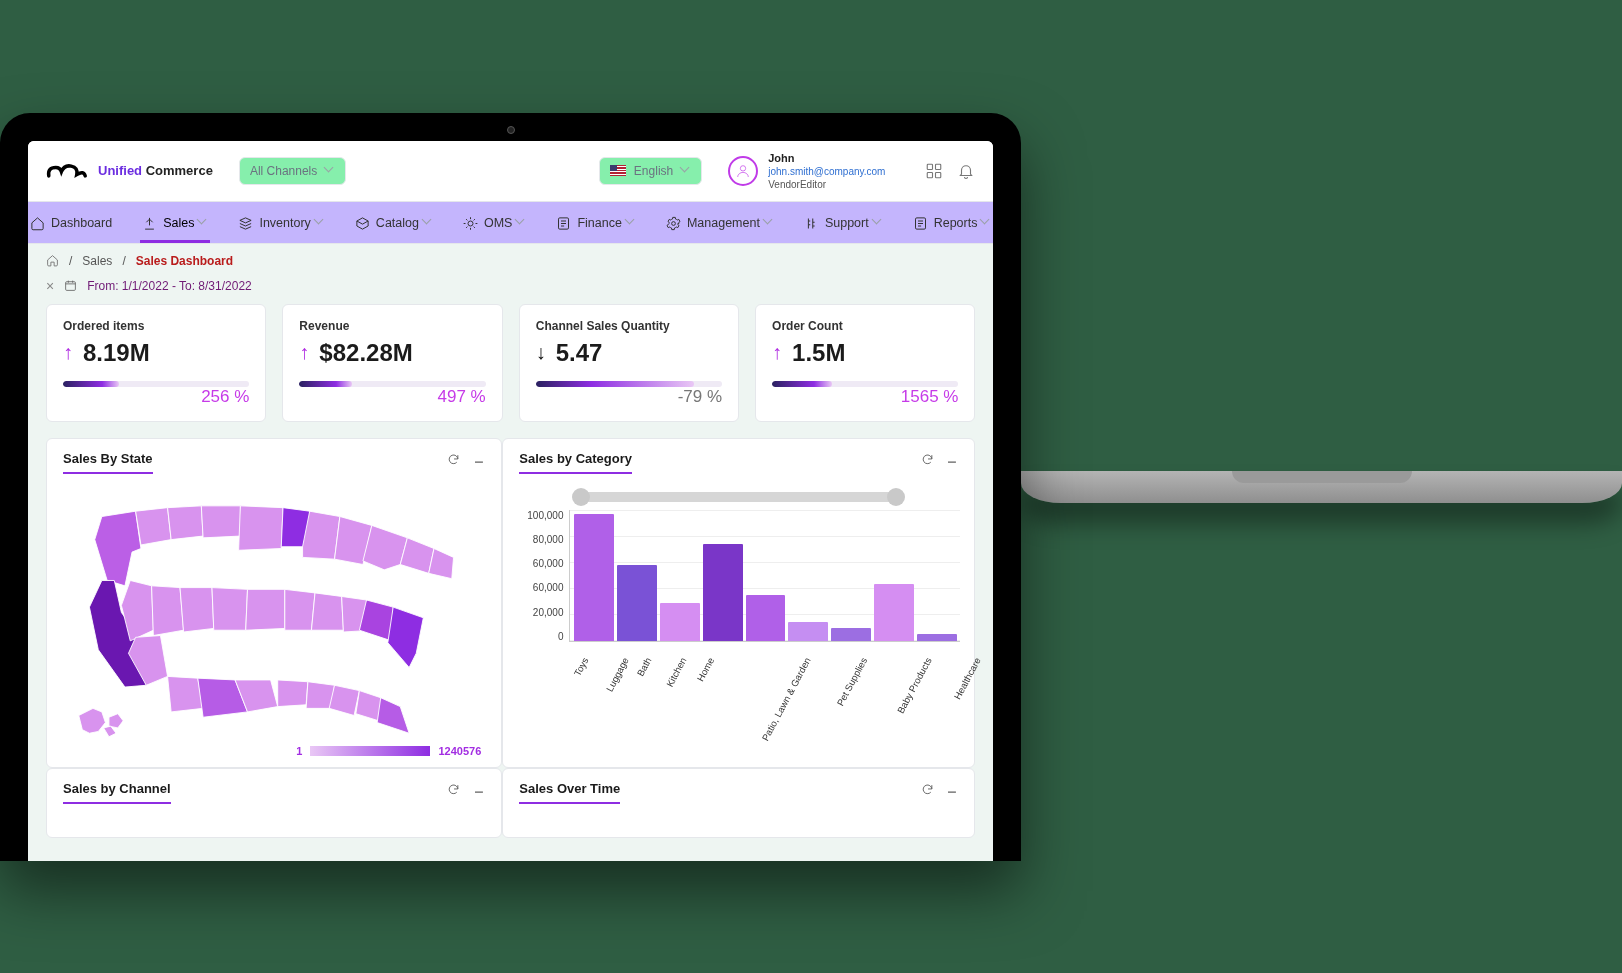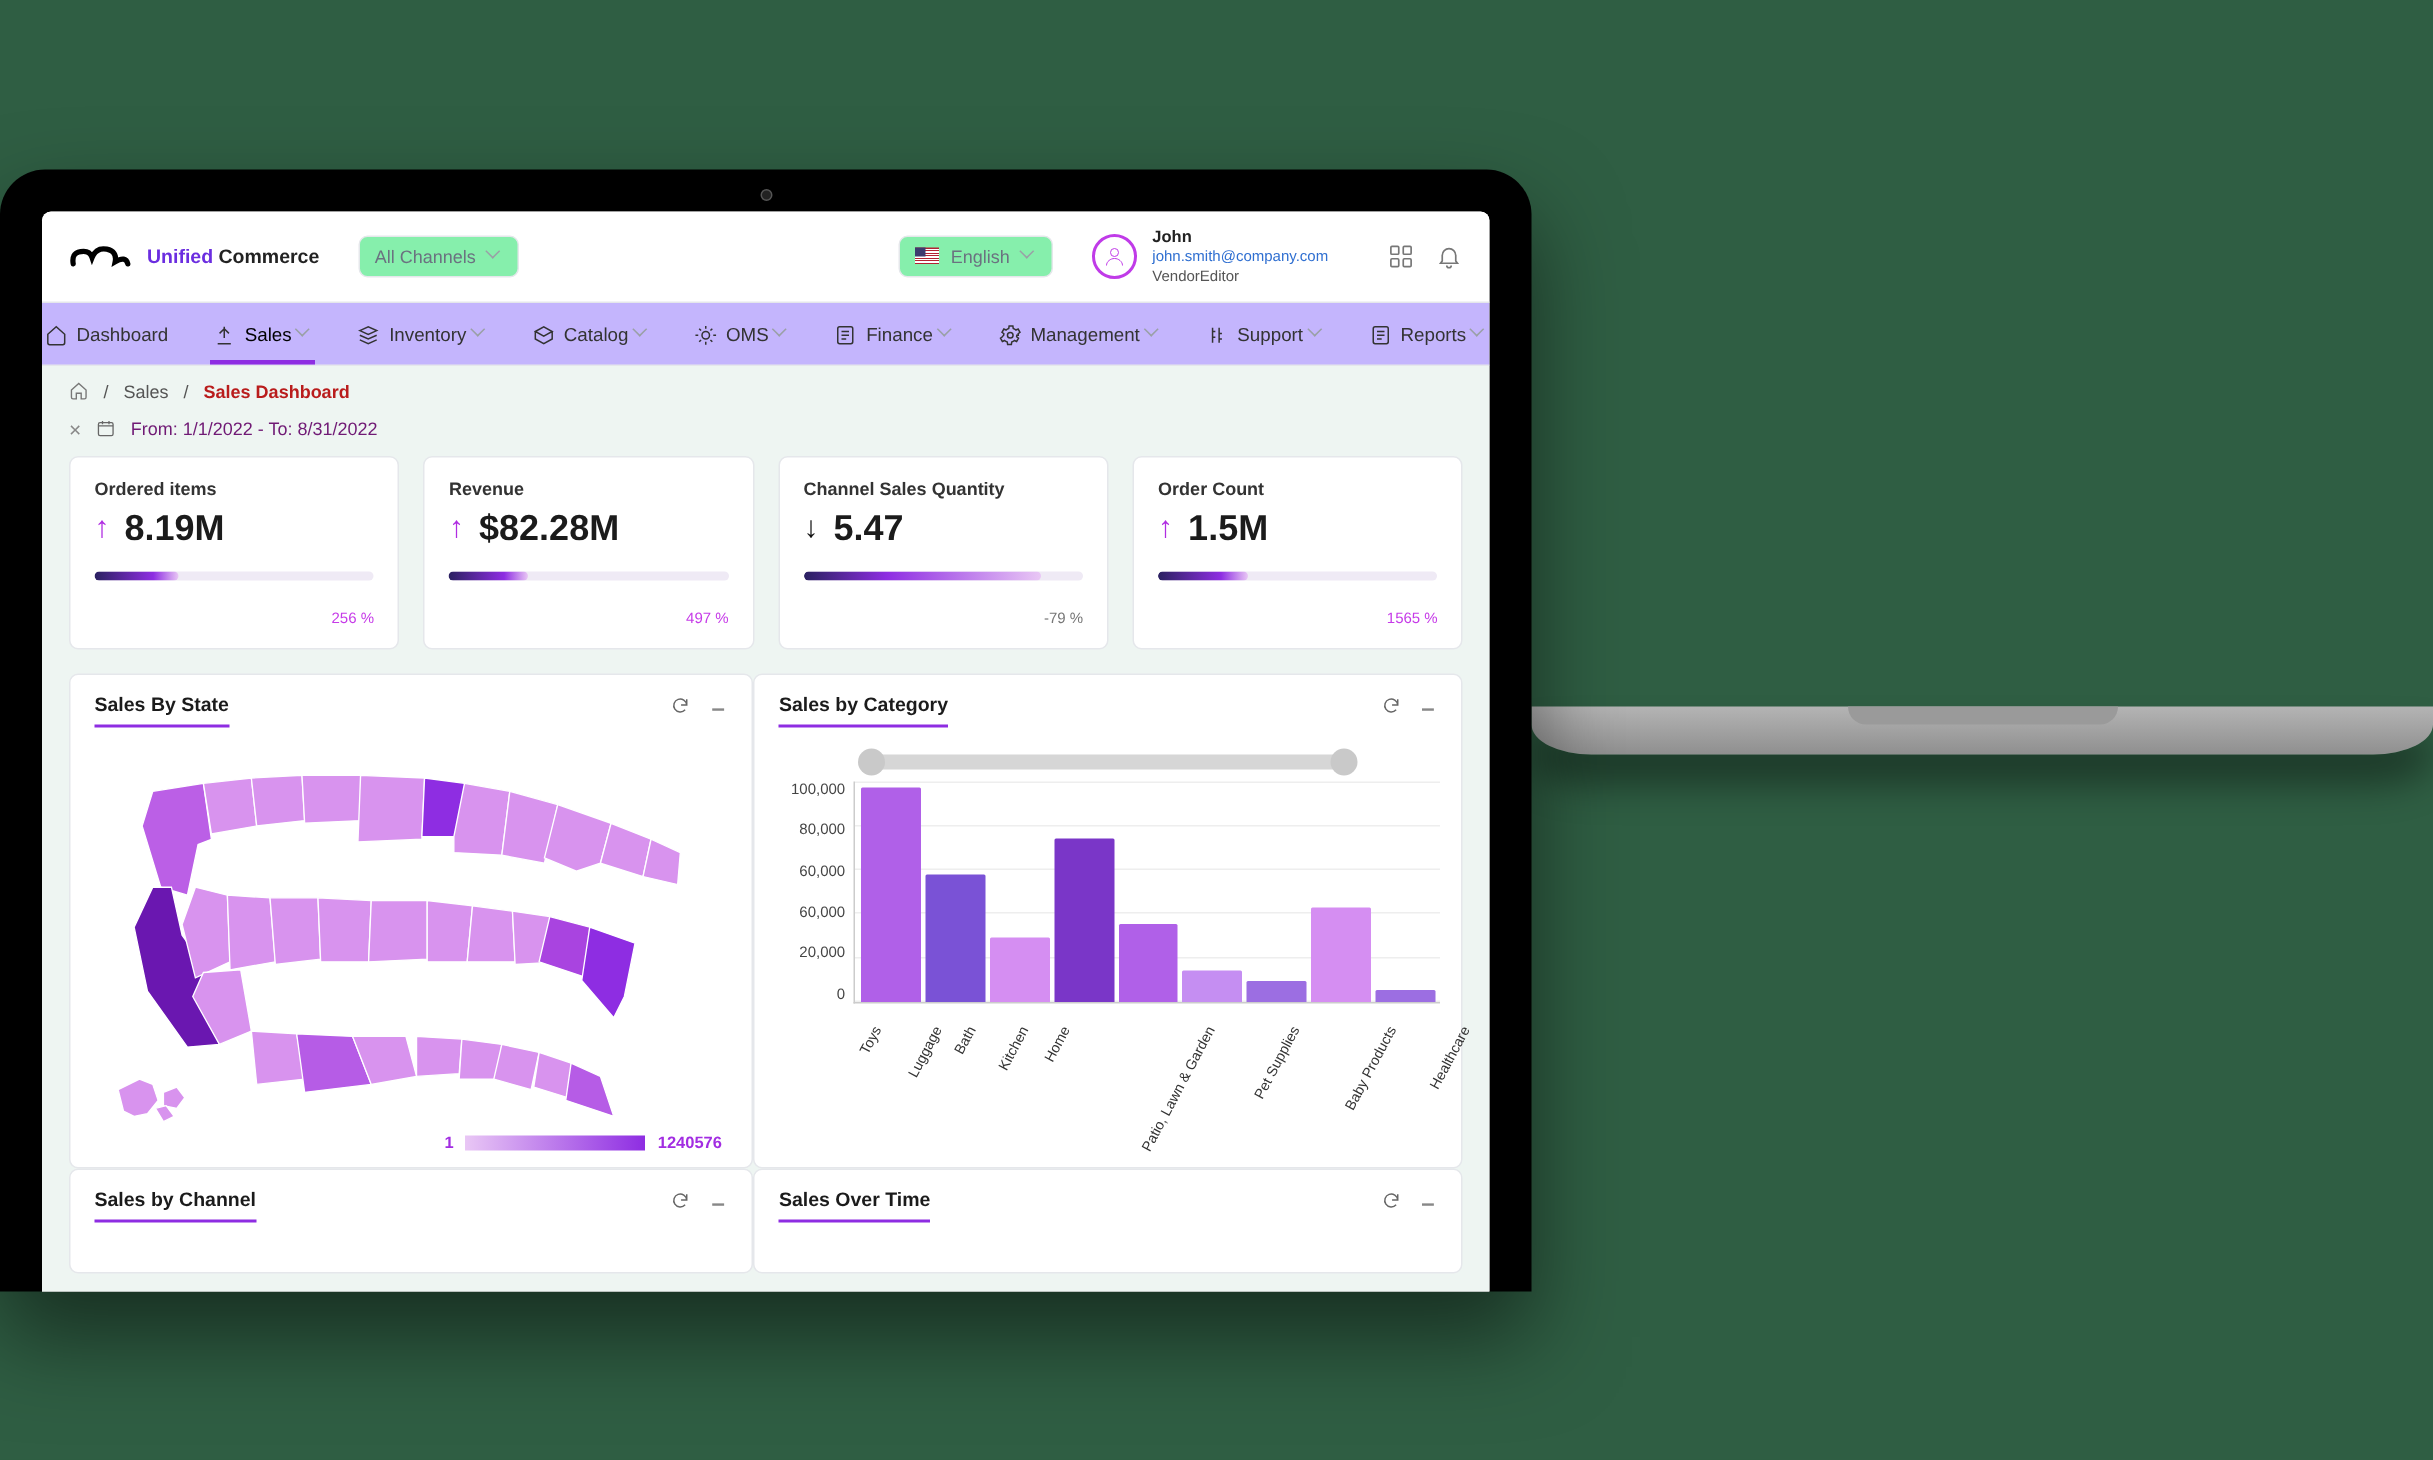--- a/index.html
+++ b/index.html
@@ -62,40 +62,40 @@
   .daterow svg{width:13px;height:13px;stroke:#666;fill:none;stroke-width:1.6}
 
   .kpis{display:grid;grid-template-columns:repeat(4,1fr);gap:16px;padding:0 18px}
   .card{background:var(--card);border:1px solid var(--border);border-radius:6px;padding:14px 16px}
   .kpi-label{font-size:12px;color:#333;font-weight:600;margin-bottom:6px}
   .kpi-val{display:flex;align-items:center;gap:10px;font-size:24px;font-weight:600}
   .kpi-val .up{color:#b02de2;font-size:20px}
   .kpi-val .down{color:#111;font-size:20px}
   .prog{height:6px;border-radius:3px;margin-top:14px;background:#efeaf5;position:relative;overflow:hidden}
   .prog .bar{position:absolute;inset:0;border-radius:3px}
-  .pct{text-align:right;font-size:10px;color:#c63be8;margin-top:20px}
+  .pct{text-align:right;font-size:17px;color:#c63be8;margin-top:0}
   .pct.neg{color:#777}
 
   .panels{display:grid;grid-template-columns:1fr 1fr;gap:0;padding:16px 18px 0}
   .panel{background:#fff;border:1px solid var(--border);border-radius:6px;min-height:330px;display:flex;flex-direction:column}
   .panel.short{min-height:70px}
   .panel-head{display:flex;align-items:center;padding:12px 16px 8px}
   .panel-title{font-weight:700;font-size:13px;padding-bottom:6px;border-bottom:2.5px solid #8e2de2;display:inline-block}
   .panel-head .tools{margin-left:auto;display:flex;gap:14px;color:#888}
   .panel-head .tools svg{width:13px;height:13px;stroke:#666;fill:none;stroke-width:1.8}
   .panel-body{flex:1;position:relative;padding:4px 14px 10px}
 
   .map-legend{position:absolute;right:20px;bottom:10px;display:flex;align-items:center;gap:8px;font-size:11px;color:#a22de2;font-weight:600}
   .map-legend .grad{width:120px;height:10px;background:linear-gradient(90deg,#e9c7f5,#8e2de2)}
 
   
   .slider{height:10px;background:#d6d6d6;border-radius:5px;margin:6px 64px 8px 64px;position:relative}
   .slider::before,.slider::after{content:"";position:absolute;top:-4px;width:18px;height:18px;border-radius:50%;background:#c9c9c9}
   .slider::before{left:-9px}.slider::after{right:-9px}
-  .chart{display:flex;height:148px;padding:0 0 0 10px}
+  .chart{display:flex;height:132px;padding:0 0 0 10px}
   .yaxis{display:flex;flex-direction:column;justify-content:space-between;font-size:10px;color:#444;text-align:right;padding-right:6px}
   .plot{flex:1;position:relative;border-left:1px solid #ccc;border-bottom:1px solid #ccc}
   .grid{position:absolute;inset:0;display:flex;flex-direction:column;justify-content:space-between}
   .grid div{border-top:1px solid #eee;height:0}
   .bars{position:absolute;inset:0;display:flex;align-items:flex-end;gap:0.8%;padding:0 1%}
   .bars .bar{flex:1;border-radius:1px 1px 0 0}
   .xlabels{display:flex;padding:4px 0 0 56px;gap:0.8%}
   .xlabels span{flex:1;font-size:9.5px;color:#333;text-align:center;transform:rotate(-62deg) translate(-14px,-6px);transform-origin:top right;white-space:nowrap}
   .xlabels-wrap{height:56px;overflow:visible}
 </style>

